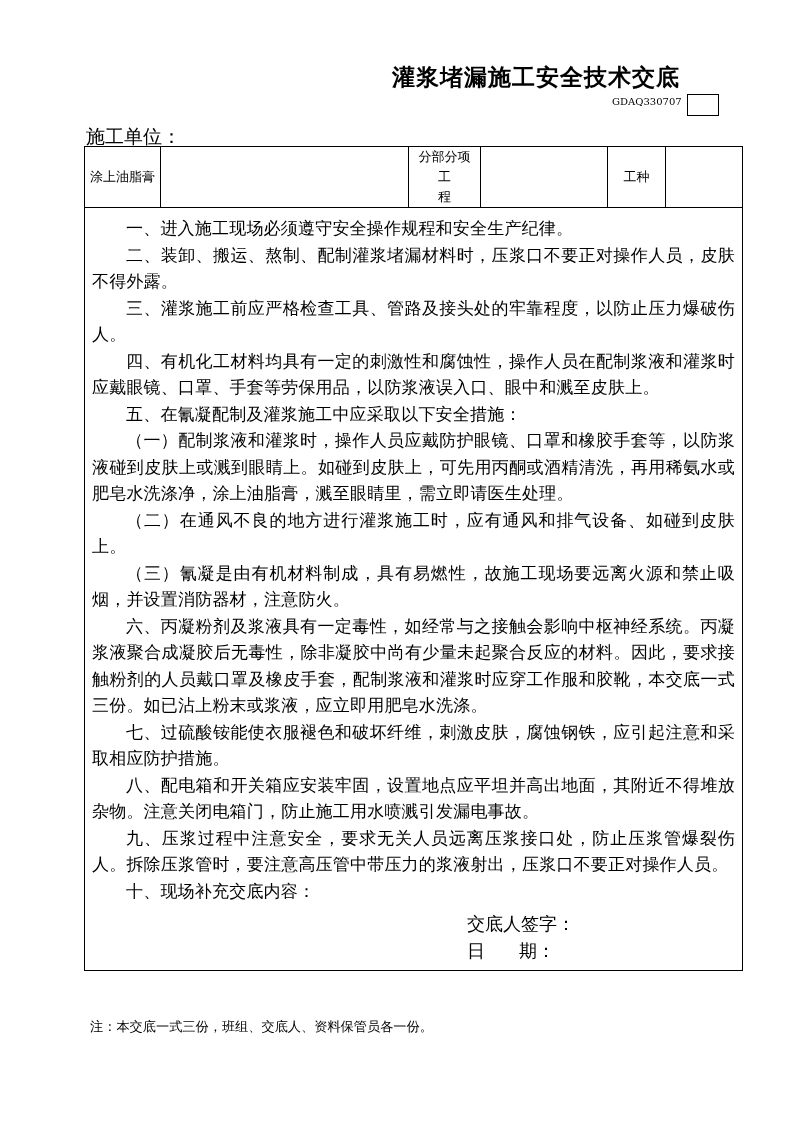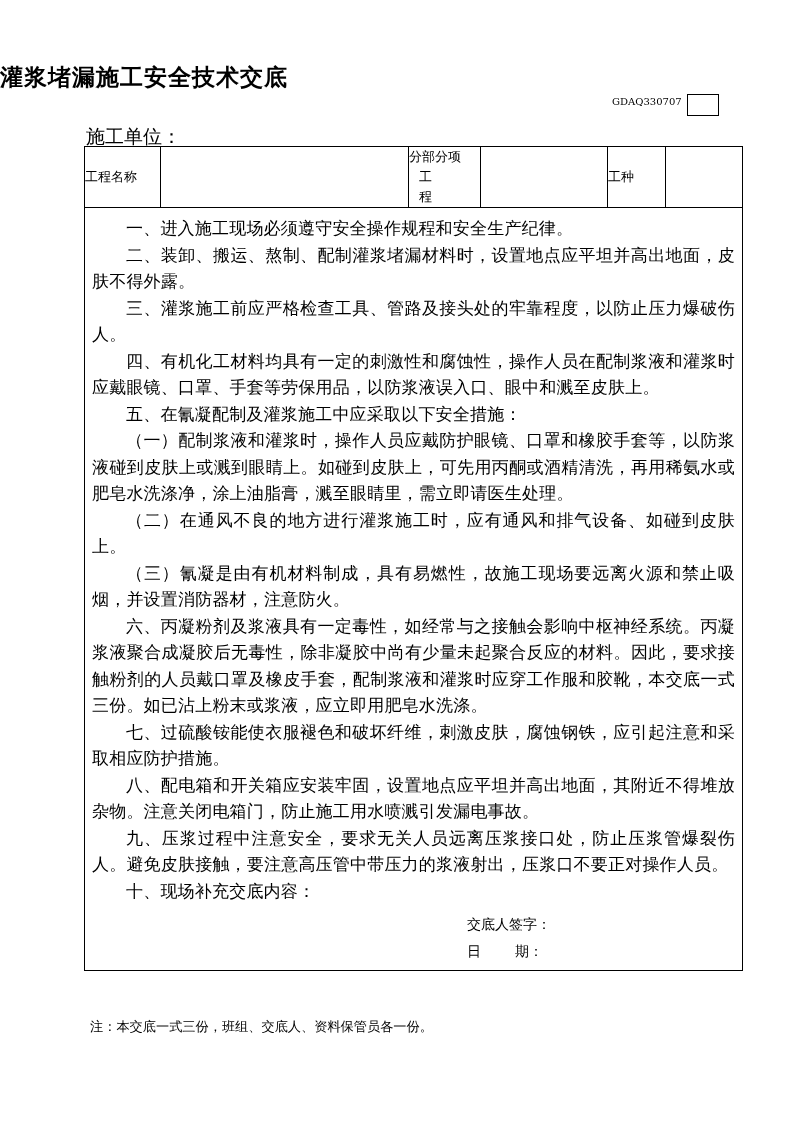--- a/index.html
+++ b/index.html
@@ -21,21 +21,21 @@
     width: 793px;
     height: 1122px;
   }
 
   
   .doc-title {
     position: absolute;
     left: 0;
     top: 62px;
     width: 680px;
-    text-align: left;
+    text-align: right;
     font-size: 23px;
     font-weight: bold;
     letter-spacing: 1px;
     font-family: "DejaVu Sans", "Liberation Sans", sans-serif;
   }
 
   
   .doc-code {
     position: absolute;
     left: 612px;
@@ -73,21 +73,21 @@
     border-collapse: collapse;
     table-layout: fixed;
   }
   .main-table td {
     border: 1.3px solid #000;
     padding: 0;
     vertical-align: middle;
     font-size: 13px;
   }
   .hdr-cell {
-    text-align: left;
+    text-align: center;
     height: 44px;
     line-height: 20px;
   }
   .hdr-cell .two-line {
     display: block;
   }
   .hdr-cell .ln2 {
     display: block;
     letter-spacing: 10px;
     padding-left: 10px;
@@ -111,21 +111,21 @@
     text-align: justify;
     text-justify: inter-ideograph;
     margin: 0;
     text-indent: 2em;
     letter-spacing: 0.2px;
   }
   .sign-block {
     position: absolute;
     left: 382px;
     top: 703px;
-    font-size: 14px;
+    font-size: 18px;
     line-height: 26.5px;
   }
   .sign-date .sp {
     display: inline-block;
     width: 34px;
   }
 
   
   .recv-cell {
     height: 90px;
@@ -162,46 +162,46 @@
     <colgroup>
       <col style="width:76px">
       <col style="width:248px">
       <col style="width:72px">
       <col style="width:127px">
       <col style="width:58px">
       <col style="width:77px">
     </colgroup>
     <tbody>
       <tr>
-        <td class="hdr-cell">工程名称</td>
+        <td class="hdr-cell">涂上油脂膏</td>
         <td class="hdr-cell"></td>
         <td class="hdr-cell">
           <span class="two-line">分部分项</span>
           <span class="ln2">工　　程</span>
         </td>
         <td class="hdr-cell"></td>
         <td class="hdr-cell">工种</td>
         <td class="hdr-cell"></td>
       </tr>
 
       <tr>
         <td class="content-cell" colspan="6">
           <div class="content-inner">
             <p class="para">一、进入施工现场必须遵守安全操作规程和安全生产纪律。</p>
-            <p class="para">二、装卸、搬运、熬制、配制灌浆堵漏材料时，设置地点应平坦并高出地面，皮肤不得外露。</p>
+            <p class="para">二、装卸、搬运、熬制、配制灌浆堵漏材料时，压浆口不要正对操作人员，皮肤不得外露。</p>
             <p class="para">三、灌浆施工前应严格检查工具、管路及接头处的牢靠程度，以防止压力爆破伤人。</p>
             <p class="para">四、有机化工材料均具有一定的刺激性和腐蚀性，操作人员在配制浆液和灌浆时应戴眼镜、口罩、手套等劳保用品，以防浆液误入口、眼中和溅至皮肤上。</p>
             <p class="para">五、在氰凝配制及灌浆施工中应采取以下安全措施：</p>
             <p class="para">（一）配制浆液和灌浆时，操作人员应戴防护眼镜、口罩和橡胶手套等，以防浆液碰到皮肤上或溅到眼睛上。如碰到皮肤上，可先用丙酮或酒精清洗，再用稀氨水或肥皂水洗涤净，涂上油脂膏，溅至眼睛里，需立即请医生处理。</p>
             <p class="para">（二）在通风不良的地方进行灌浆施工时，应有通风和排气设备、如碰到皮肤上。</p>
             <p class="para">（三）氰凝是由有机材料制成，具有易燃性，故施工现场要远离火源和禁止吸烟，并设置消防器材，注意防火。</p>
             <p class="para">六、丙凝粉剂及浆液具有一定毒性，如经常与之接触会影响中枢神经系统。丙凝浆液聚合成凝胶后无毒性，除非凝胶中尚有少量未起聚合反应的材料。因此，要求接触粉剂的人员戴口罩及橡皮手套，配制浆液和灌浆时应穿工作服和胶靴，本交底一式三份。如已沾上粉末或浆液，应立即用肥皂水洗涤。</p>
             <p class="para">七、过硫酸铵能使衣服褪色和破坏纤维，刺激皮肤，腐蚀钢铁，应引起注意和采取相应防护措施。</p>
             <p class="para">八、配电箱和开关箱应安装牢固，设置地点应平坦并高出地面，其附近不得堆放杂物。注意关闭电箱门，防止施工用水喷溅引发漏电事故。</p>
-            <p class="para">九、压浆过程中注意安全，要求无关人员远离压浆接口处，防止压浆管爆裂伤人。避免皮肤接触，要注意高压管中带压力的浆液射出，压浆口不要正对操作人员。</p>
+            <p class="para">九、压浆过程中注意安全，要求无关人员远离压浆接口处，防止压浆管爆裂伤人。拆除压浆管时，要注意高压管中带压力的浆液射出，压浆口不要正对操作人员。</p>
             <p class="para">十、现场补充交底内容：</p>
 
             <div class="sign-block">
               <div class="sign-presenter">交底人签字：</div>
               <div class="sign-date">
                 <span>日</span><span class="sp"></span><span>期：</span>
               </div>
             </div>
           </div>
         </td>

